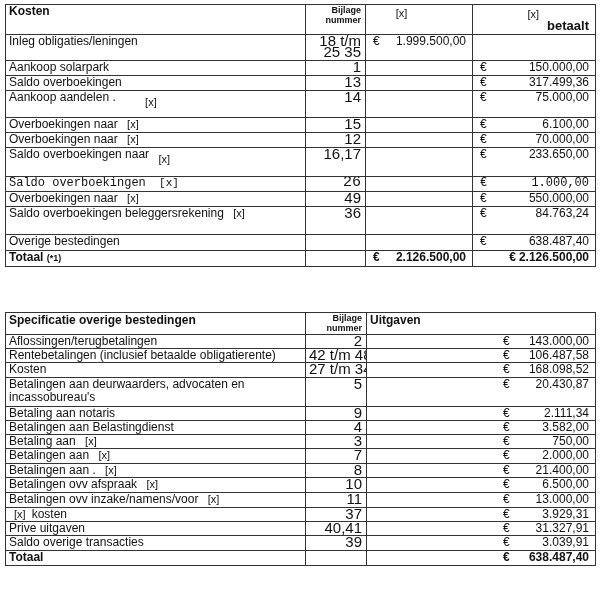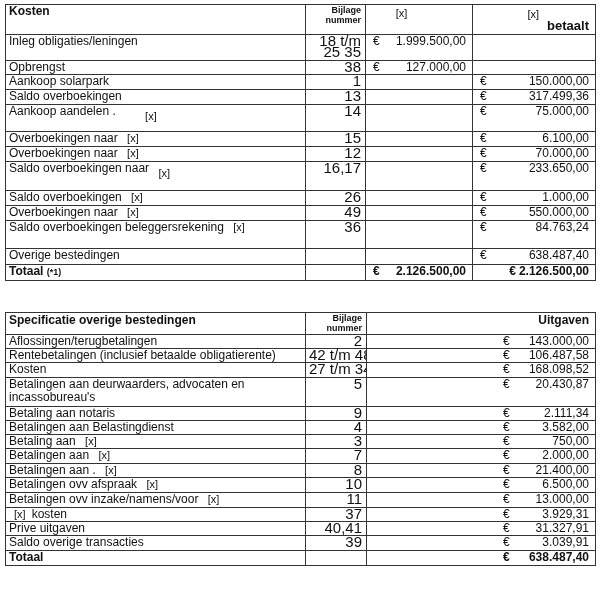--- a/index.html
+++ b/index.html
@@ -44,31 +44,20 @@
         <td><span>Inleg obligaties/leningen</span></td>
         <td class="bij wrap">18 t/m 25 35</td>
         <td class="amt">
           <div class="amt-wrap">
             <span>€</span>
             <span>1.999.500,00</span>
           </div>
         </td>
         <td class="amt"></td>
       </tr>
-      <tr style="height: 14px;">
-        <td><span>Opbrengst</span></td>
-        <td class="bij wrap">38</td>
-        <td class="amt">
-          <div class="amt-wrap">
-            <span>€</span>
-            <span>127.000,00</span>
-          </div>
-        </td>
-        <td class="amt"></td>
-      </tr>
       <tr style="height: 15px;">
         <td><span>Aankoop solarpark</span></td>
         <td class="bij wrap">1</td>
         <td class="amt"></td>
         <td class="amt">
           <div class="amt-wrap">
             <span>€</span>
             <span>150.000,00</span>
           </div>
         </td>
@@ -121,21 +110,21 @@
         <td><span>Saldo overboekingen naar</span> <span class="x" style="margin-left:6px;position:relative;top:5px;">[x]</span></td>
         <td class="bij wrap">16,17</td>
         <td class="amt"></td>
         <td class="amt">
           <div class="amt-wrap">
             <span>€</span>
             <span>233.650,00</span>
           </div>
         </td>
       </tr>
-      <tr style="height: 15px;">
+      <tr style="height: 15px; font-family: Liberation Mono, monospace;">
         <td><span>Saldo overboekingen</span> <span class="x" style="margin-left:6px;">[x]</span></td>
         <td class="bij wrap">26</td>
         <td class="amt"></td>
         <td class="amt">
           <div class="amt-wrap">
             <span>€</span>
             <span>1.000,00</span>
           </div>
         </td>
       </tr>
@@ -194,21 +183,21 @@
 <table id="t2">
   <colgroup>
       <col style="width:300px">
       <col style="width:61px">
       <col style="width:229px">
     </colgroup>
   <tbody id="t2body">
     <tr class="hdr" style="height:22px">
       <td style="padding-top:1px">Specificatie overige bestedingen</td>
       <td class="bij" style="white-space:normal">Bijlage nummer</td>
-      <td style="text-align:right;padding-right:6px;padding-top:1px;">Uitgaven</td>
+      <td style="padding-right:6px;padding-top:1px;">Uitgaven</td>
     </tr>
   <tr style="height: 14px;">
         <td class=""><span>Aflossingen/terugbetalingen</span></td>
         <td class="bij">2</td>
         <td class="amt" style="padding-left:136px">
           <div class="amt-wrap">
             <span>€</span>
             <span>143.000,00</span>
           </div>
         </td>

